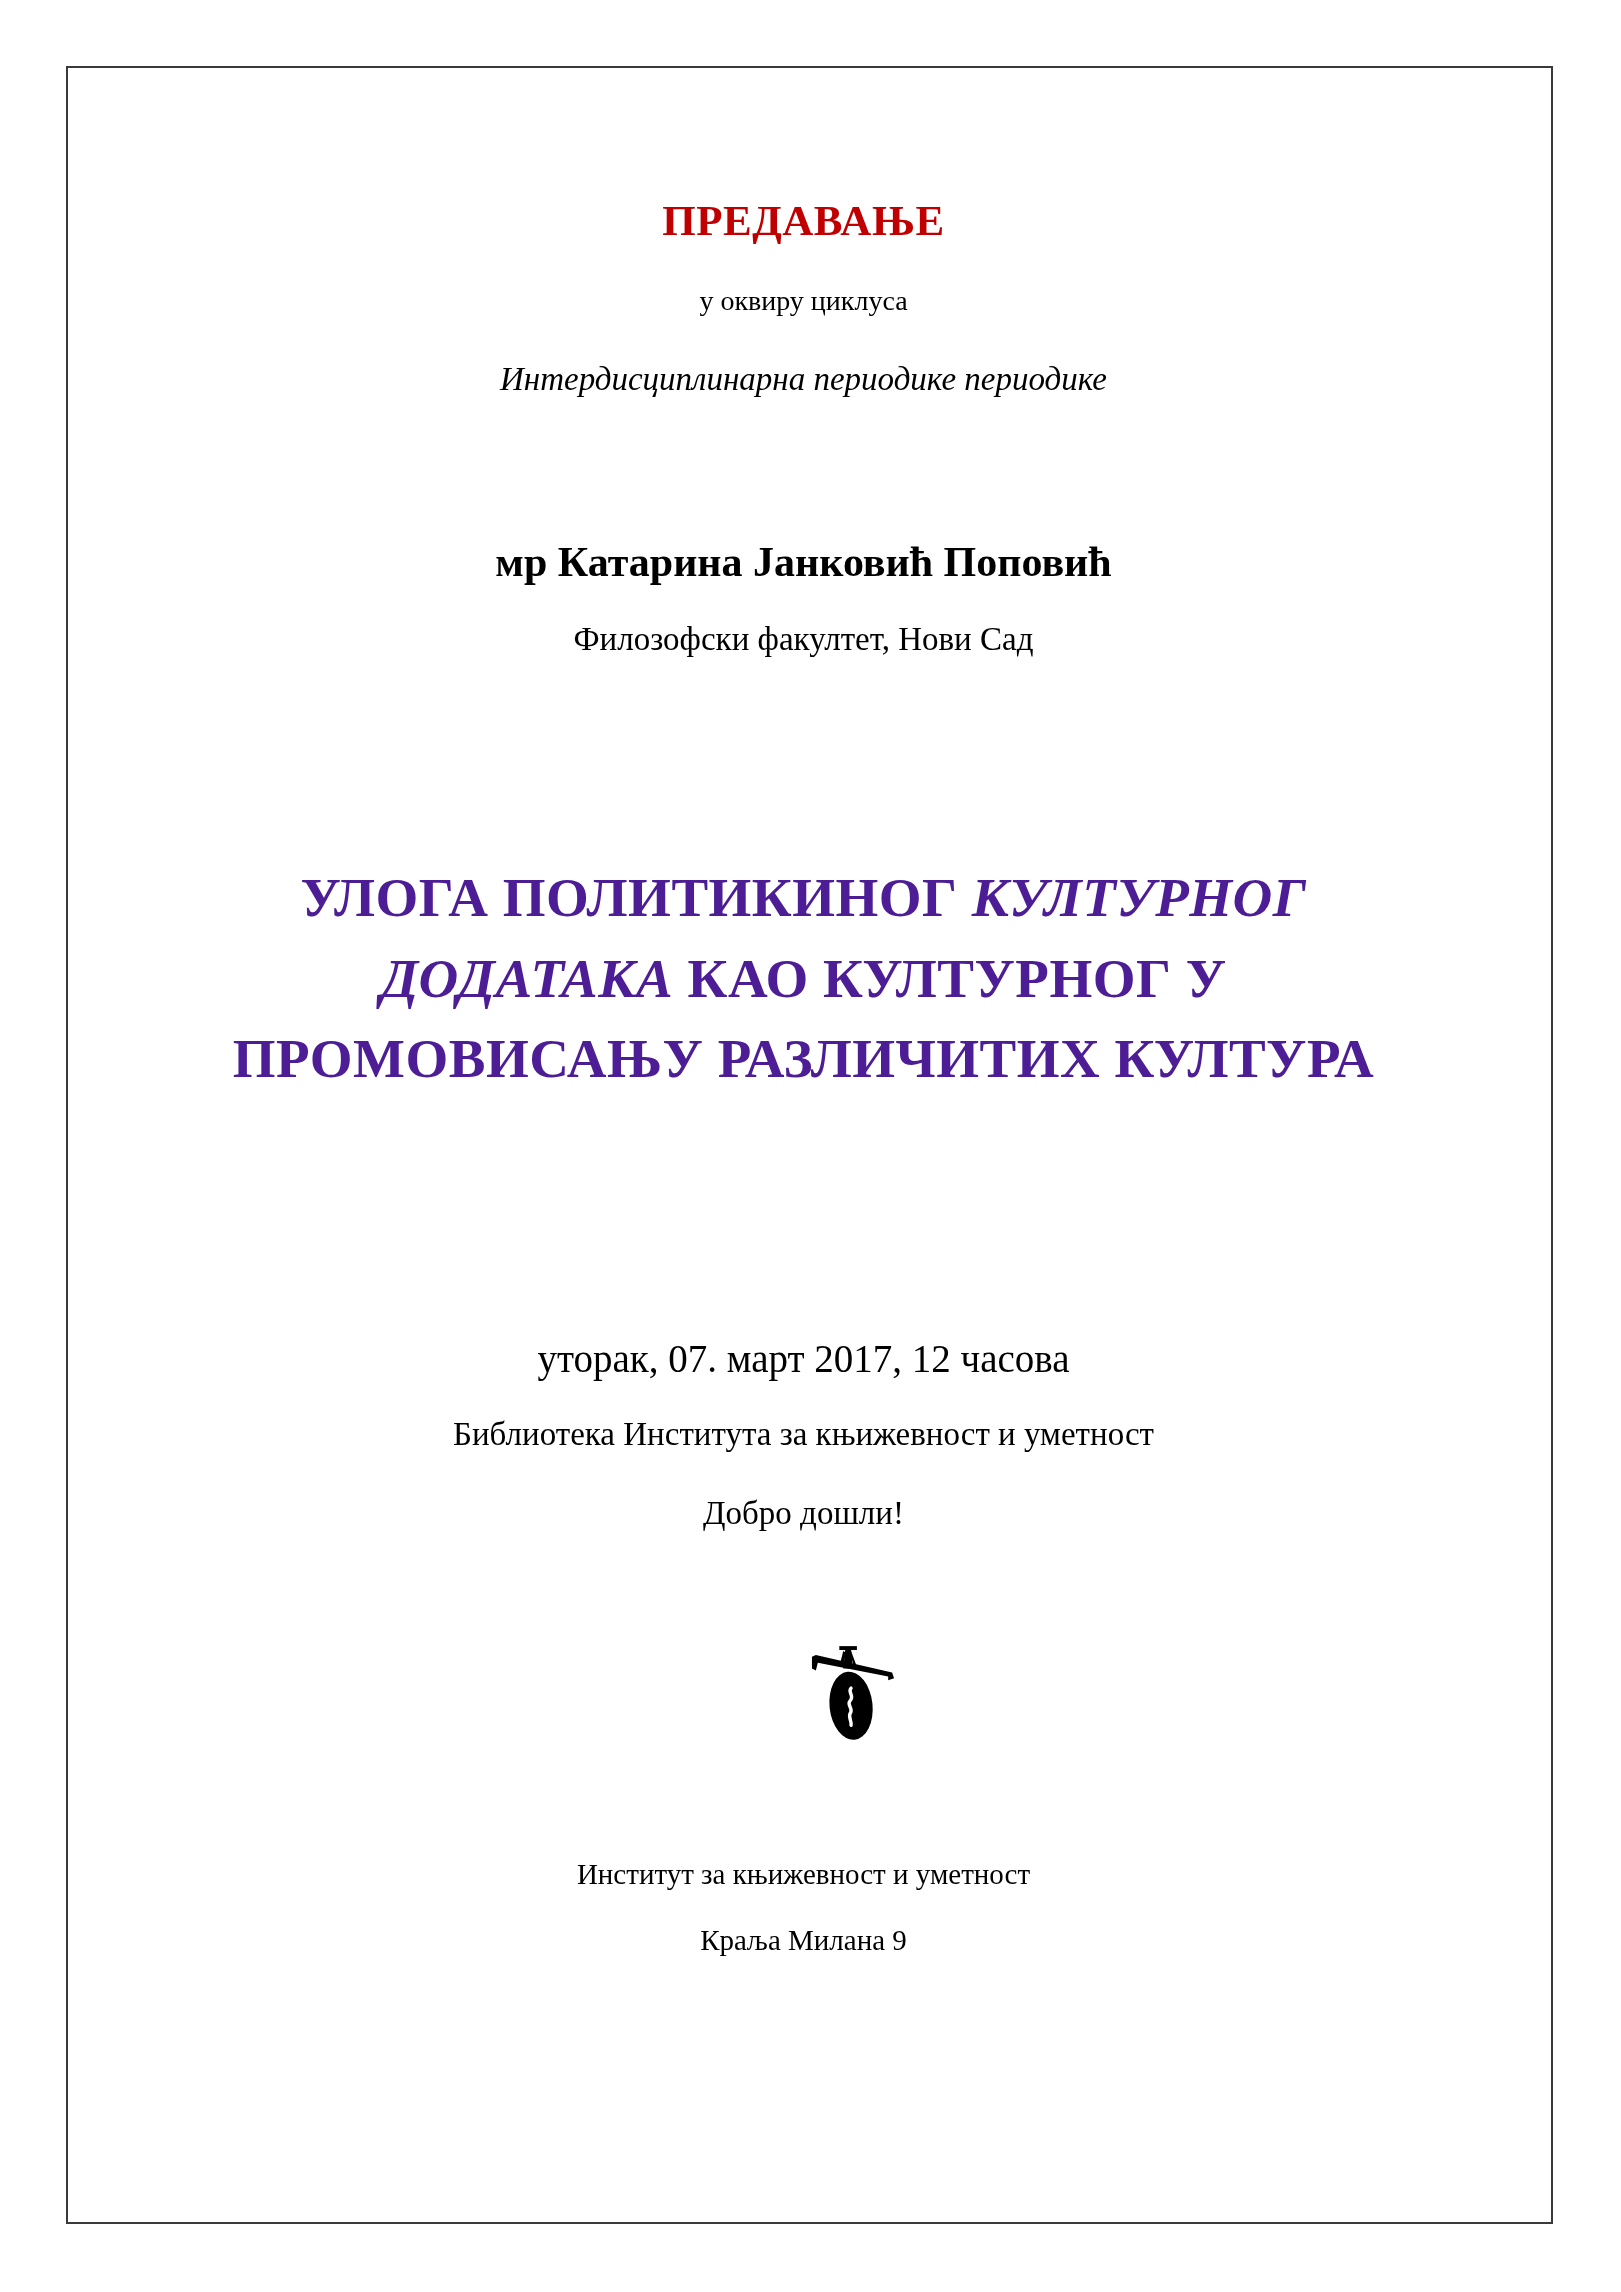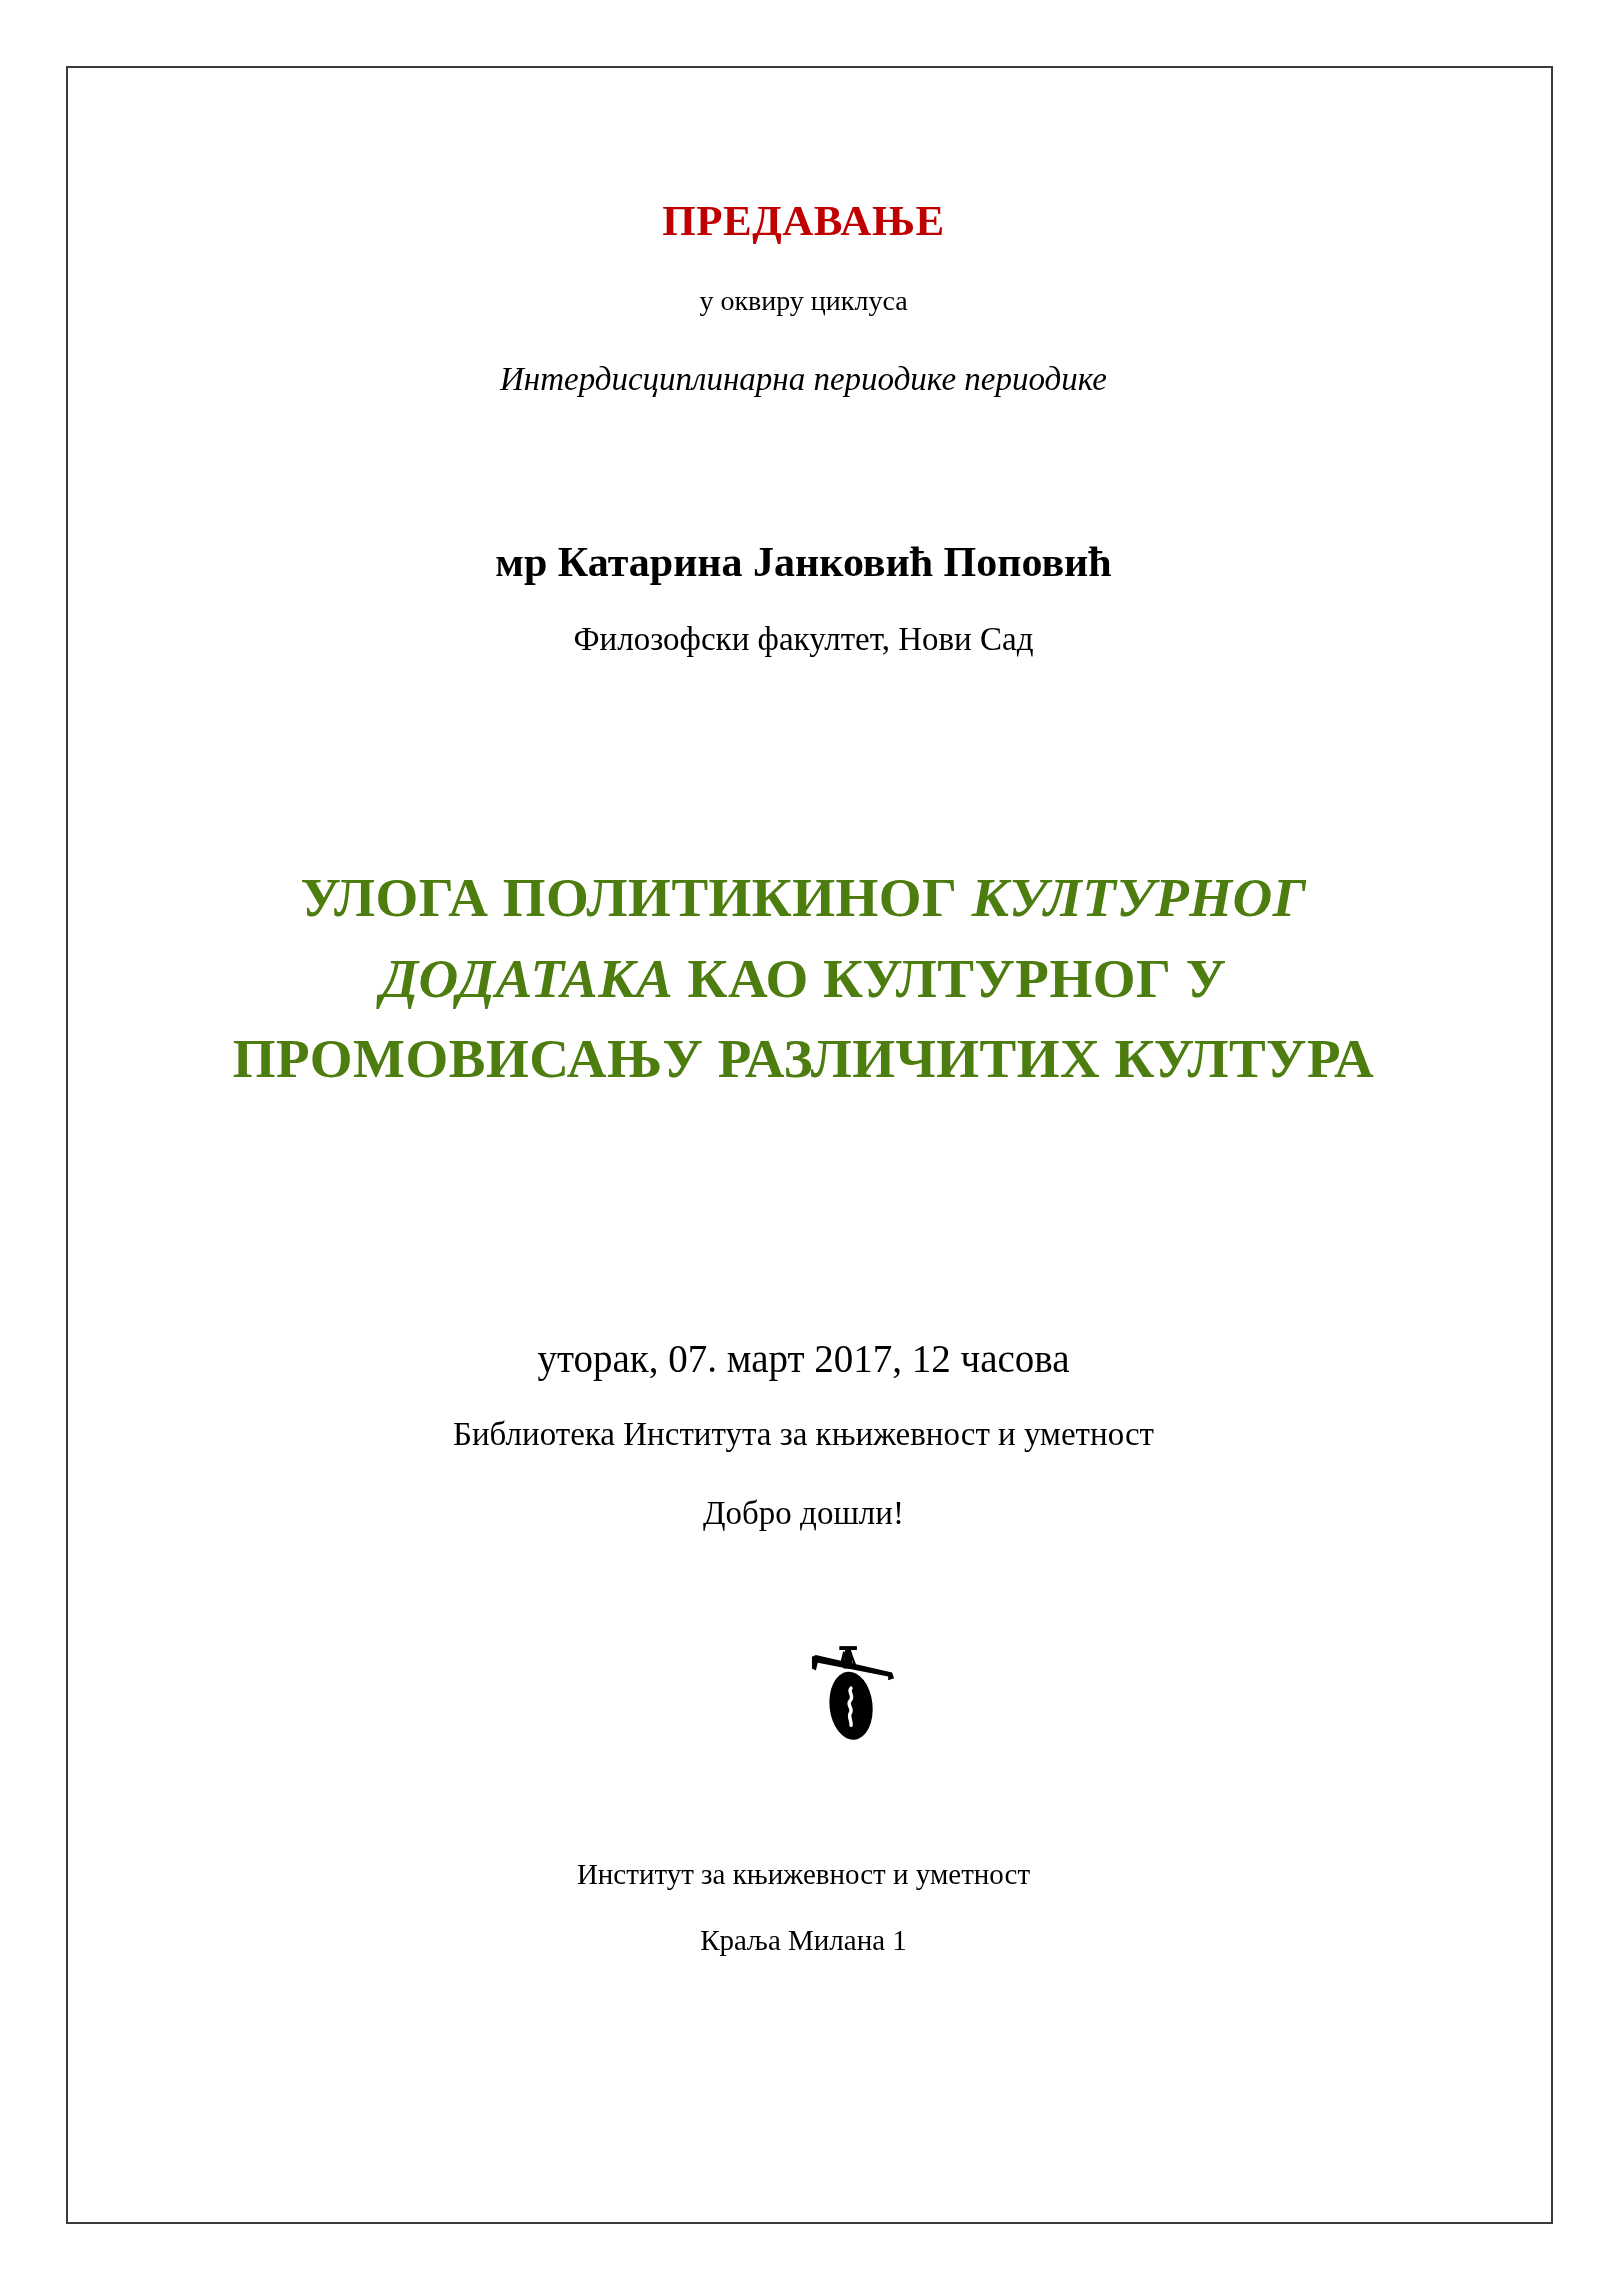--- a/index.html
+++ b/index.html
@@ -59,21 +59,21 @@
     }
     .affiliation {
       top: 623px;
       font-family: "Liberation Serif", serif;
       font-size: 33px;
     }
     .title-line {
       font-family: "Liberation Serif", serif;
       font-weight: bold;
       font-size: 55px;
-      color: #4d7c0f;
+      color: #4c1d95;
       letter-spacing: 0.5px;
     }
     .title-line .em { font-style: italic; }
     .t1 { top: 870px; }
     .t2 { top: 951px; }
     .t3 { top: 1031px; }
     .date {
       top: 1339px;
       font-family: "Liberation Serif", serif;
       font-size: 39px;
@@ -148,14 +148,14 @@
     <path d="M2 12 L6 10 L84 28 L86 34 L80 36 L80 32 L8 18 L6 26 L2 24 Z" fill="#000"></path>
 
     <ellipse cx="42" cy="62" rx="22" ry="35" fill="#000" transform="rotate(-6 42 62)"></ellipse>
 
     <path d="M42 44 C38 48, 46 52, 41 57 C37 61, 45 65, 41 70 C39 74, 43 78, 42 82" stroke="#fff" stroke-width="3.5" fill="none" stroke-linecap="round"></path>
   </svg>
 </div>
 
 <div class="line institute">Институт за књижевност и уметност</div>
 
-<div class="line address">Краља Милана 1</div>
+<div class="line address">Краља Милана 9</div>
 
 
 </body></html>

